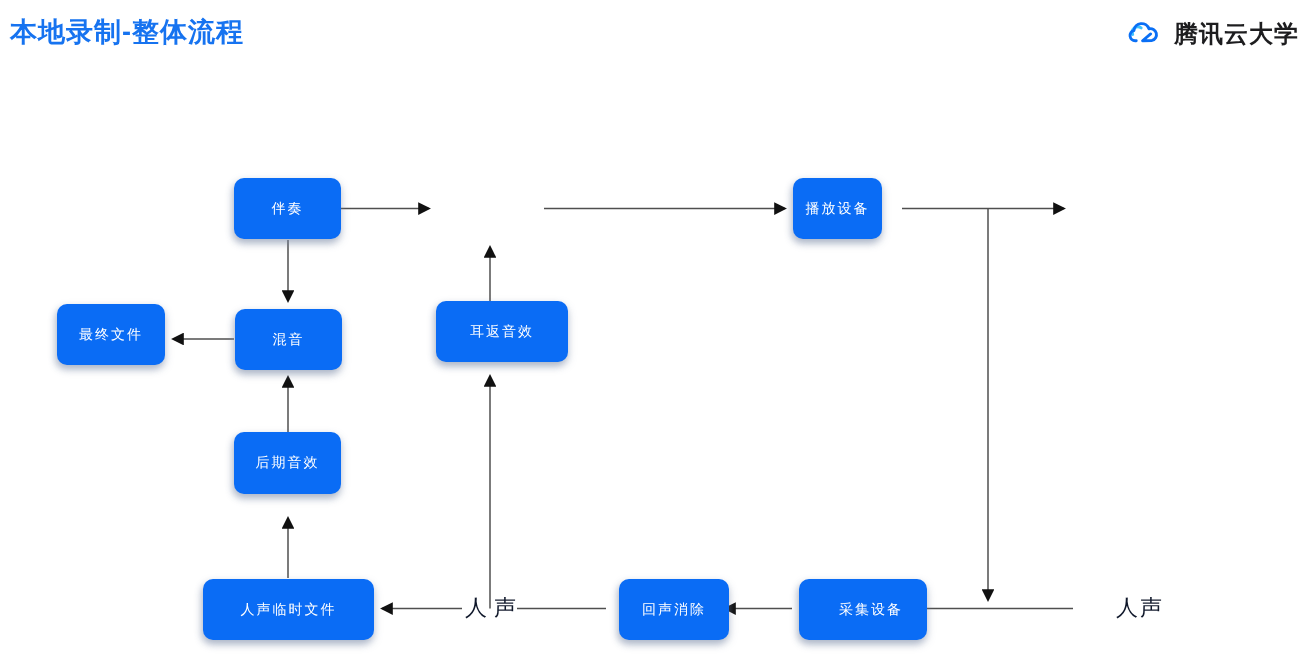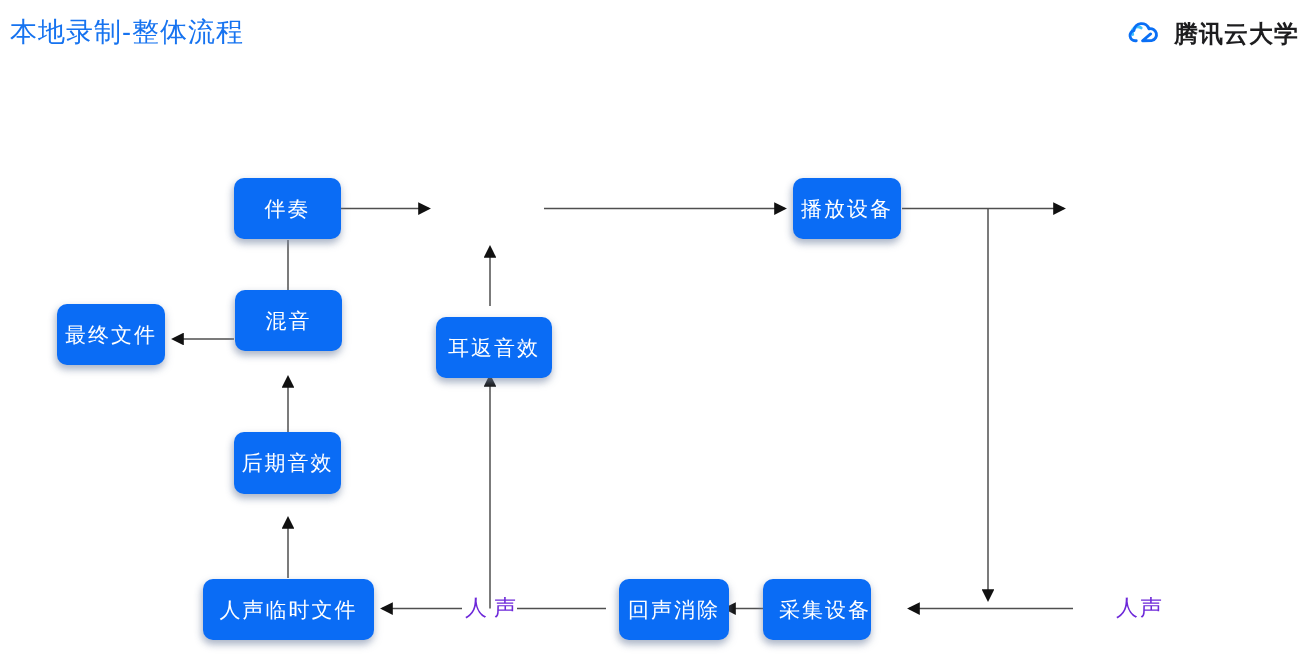--- a/index.html
+++ b/index.html
@@ -4,50 +4,50 @@
 <style>
   html,body{margin:0;padding:0;}
   body{
     width:1305px;height:657px;background:#ffffff;overflow:hidden;position:relative;
     font-family:"Liberation Sans","DejaVu Sans",sans-serif;
   }
   .stage{position:absolute;inset:0;width:1305px;height:657px;}
   
   .page-title{
     position:absolute;left:10px;top:14px;
-    font-size:27px;font-weight:400;letter-spacing:1px;color:#1673f0;
+    font-size:27px;font-weight:700;letter-spacing:1px;color:#1673f0;
   }
   .brand{
     position:absolute;right:6px;top:18px;display:flex;align-items:center;gap:13px;
   }
   .brand-text{font-size:24px;font-weight:600;color:#1d1d1f;letter-spacing:1px;white-space:nowrap;}
   
   svg.connectors{position:absolute;left:0;top:0;width:1305px;height:657px;}
   svg.connectors line{stroke:#4f4f4f;stroke-width:1.5;}
   
   .node{
     position:absolute;height:61px;box-sizing:border-box;
     background:#0a6cf5;border-radius:10px;
     display:flex;align-items:center;justify-content:center;
-    color:#ffffff;font-size:21px;letter-spacing:2px;white-space:nowrap;
+    color:#ffffff;font-size:14px;letter-spacing:2px;white-space:nowrap;
     box-shadow:0 4px 8px rgba(120,135,165,.45), -2px 4px 6px rgba(120,135,165,.30);
   }
   .n-accompaniment{left:234px;top:178px;width:107px;}
   .n-ear-mix{left:436px;top:178px;width:108px;}
-  .n-playback{left:793px;top:178px;width:108px;}
+  .n-playback{left:793px;top:178px;width:89px;}
   .n-final-file{left:57px;top:304px;width:108px;}
-  .n-mixing{left:235px;top:290px;width:107px;}
-  .n-ear-effect{left:436px;top:317px;width:116px;}
+  .n-mixing{left:235px;top:309px;width:107px;}
+  .n-ear-effect{left:436px;top:301px;width:132px;}
   .n-post-effect{left:234px;top:432px;width:107px;height:62px;}
   .n-vocal-temp{left:203px;top:579px;width:171px;}
   .n-echo-cancel{left:607px;top:579px;width:110px;margin-left:12px;}
-  .n-capture{left:763px;top:579px;width:108px;padding-left:16px;}
+  .n-capture{left:799px;top:579px;width:128px;padding-left:16px;}
   
   .edge-label{
-    position:absolute;font-size:22px;color:#6d28d9;white-space:nowrap;line-height:1;
+    position:absolute;font-size:22px;color:#0f172a;white-space:nowrap;line-height:1;
   }
   .lbl-vocal-left{left:465px;top:597px;letter-spacing:7px;}
   .lbl-vocal-right{left:1116px;top:597px;letter-spacing:2px;}
 </style>
 </head>
 <body>
 
 <div class="stage">
 
   <div class="page-title">本地录制-整体流程</div>

